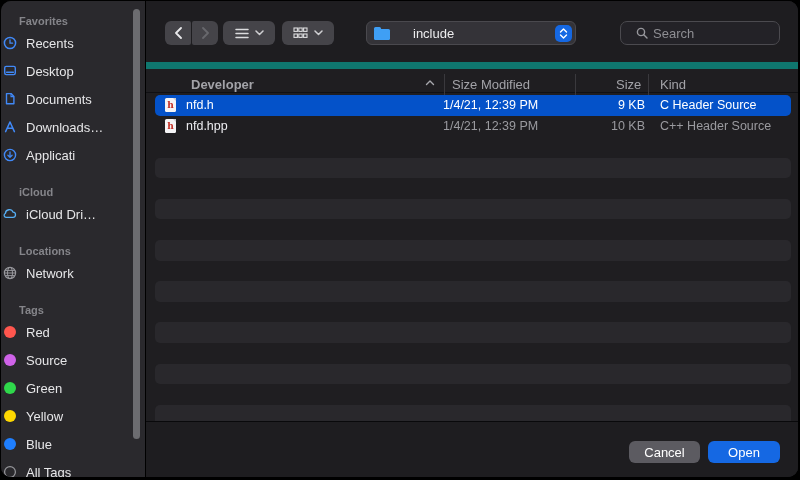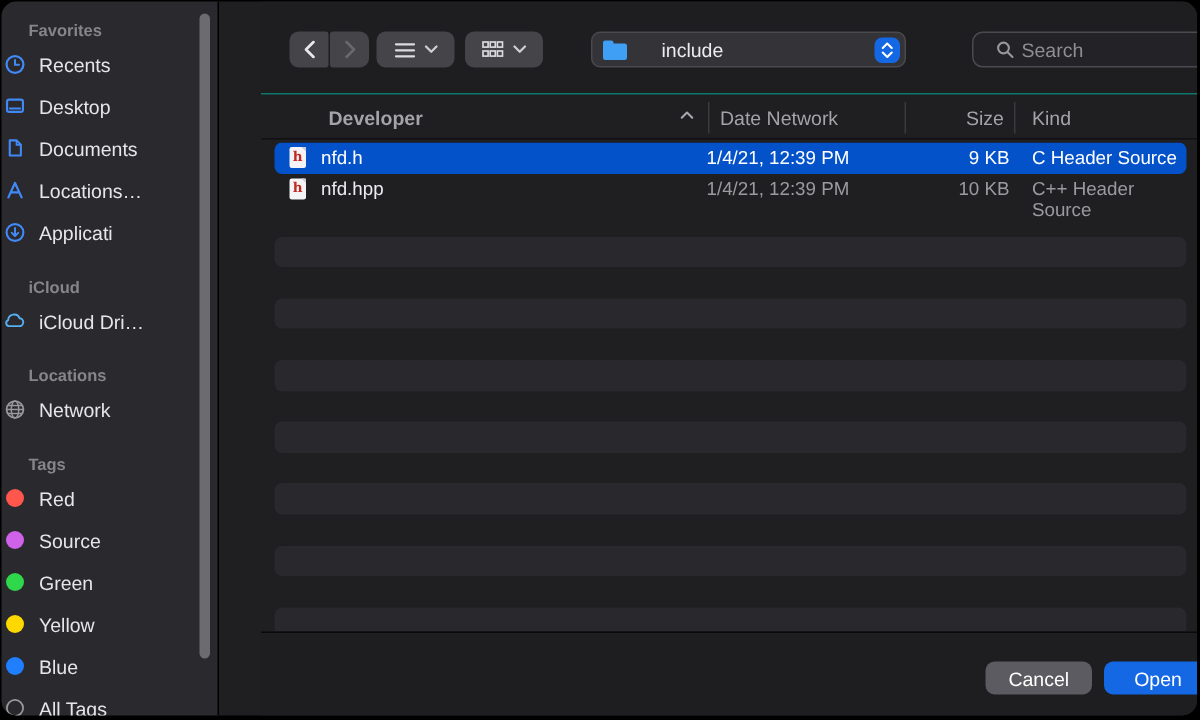--- a/index.html
+++ b/index.html
@@ -1,19 +1,19 @@
 <!DOCTYPE html>
 <html><head>
 <meta charset="utf-8">
 <style>
   * { margin:0; padding:0; box-sizing:border-box; }
   html,body { width:800px; height:480px; background:#000; overflow:hidden;
               font-family:"Liberation Sans", sans-serif; }
   .window { position:absolute; left:1px; top:1px; width:797px; height:476px;
-            border-radius:10px; overflow:hidden; display:flex; background:#1f1e21;gap:28px; }
+            border-radius:10px; overflow:hidden; display:flex; background:#1f1e21; }
 
   
   .sidebar { width:145px; background:#2a292d; border-right:1px solid #000;
              position:relative; padding-top:14px; flex:none; }
   .sb-scrollbar { position:absolute; right:5px; top:8px; width:7px; height:430px;
                   background:#6c6c70; border-radius:4px; }
   .sb-section { margin-top:17px; }
   .sb-section:first-of-type { margin-top:0; }
   .sb-label { color:#85858a; font-size:11px; font-weight:600; padding:0 10px 2px 18px; }
   .sb-item { display:flex; align-items:center; height:28px; }
@@ -49,21 +49,21 @@
   .searchbox input::placeholder { color:#8e8e93; }
 
   
   .folder { position:relative; width:16px; height:11px; background:#3f9ff5;
             border-radius:1.5px; margin-top:2px; flex:none; }
   .folder::before { content:""; position:absolute; left:0; top:-2px; width:7px; height:3px;
                     background:#3f9ff5; border-radius:1.5px 1.5px 0 0; }
 
   
   .thead { position:absolute; left:0; right:0; top:61px; height:31px;
-           border-top:1px solid #0f766e; border-bottom:1px solid #101013; }
+           border-top:7px solid #0f766e; border-bottom:1px solid #101013; }
   .thead .h { position:absolute; top:8px; font-size:13px; color:#a3a3a8; }
   .h-dev { left:45px; color:#e9e9eb; font-weight:700; }
   .h-date { left:306px; } .h-size { left:438px;margin-left:32px; } .h-kind { left:514px; }
   .vdiv { position:absolute; top:5px; height:21px; width:1px; background:#3a393d; }
   .sortch { position:absolute; left:279px; top:10px; }
 
   
   .rows { position:absolute; left:0; right:0; top:94px; height:326px; overflow:hidden; }
   .frow { position:relative; height:21px; margin:0 7px 0 9px; border-radius:5px;
           font-size:12.5px; }
@@ -127,21 +127,21 @@
             </svg>
         </span>
         <span class="lbl">Documents</span>
       </div>
       <div class="sb-item">
         <span class="ic">
           <svg width="16" height="16" viewBox="0 0 16 16">
               <path d="M8 3 3.6 12.6M8 3l4.4 9.6M5.3 9.2h5.4" fill="none" stroke="#4189f7" stroke-width="1.5" stroke-linecap="round"></path>
             </svg>
         </span>
-        <span class="lbl">Locations…</span>
+        <span class="lbl">Downloads…</span>
       </div>
       <div class="sb-item">
         <span class="ic">
           <svg width="16" height="16" viewBox="0 0 16 16">
               <circle cx="8" cy="8" r="5.6" fill="none" stroke="#4189f7" stroke-width="1.4"></circle>
               <path d="M8 5v5M5.9 8.2 8 10.4l2.1-2.2" fill="none" stroke="#4189f7" stroke-width="1.3" stroke-linecap="round" stroke-linejoin="round"></path>
             </svg>
         </span>
         <span class="lbl">Applicati</span>
       </div>
@@ -273,21 +273,21 @@
         <input type="text" placeholder="Search" style="">
       </div>
     </div>
 
     <div class="thead">
       <span class="h h-dev">Developer</span>
       <svg class="sortch" width="10" height="7" viewBox="0 0 10 7">
           <path d="M1.5 5.5 5 2l3.5 3.5" fill="none" stroke="#a8a8ad" stroke-width="1.4" stroke-linecap="round" stroke-linejoin="round"></path>
         </svg>
       <span class="vdiv" style="left:298px"></span>
-      <span class="h h-date">Date Network</span>
+      <span class="h h-date">Size Modified</span>
       <span class="vdiv" style="left:429px"></span>
       <span class="h h-size">Size</span>
       <span class="vdiv" style="left:502px"></span>
       <span class="h h-kind">Kind</span>
     </div>
 
     <div class="rows">
       <div class="frow selected" style="background: rgb(4, 82, 201);">
         <span class="fico docicon">
             <span>h</span>

